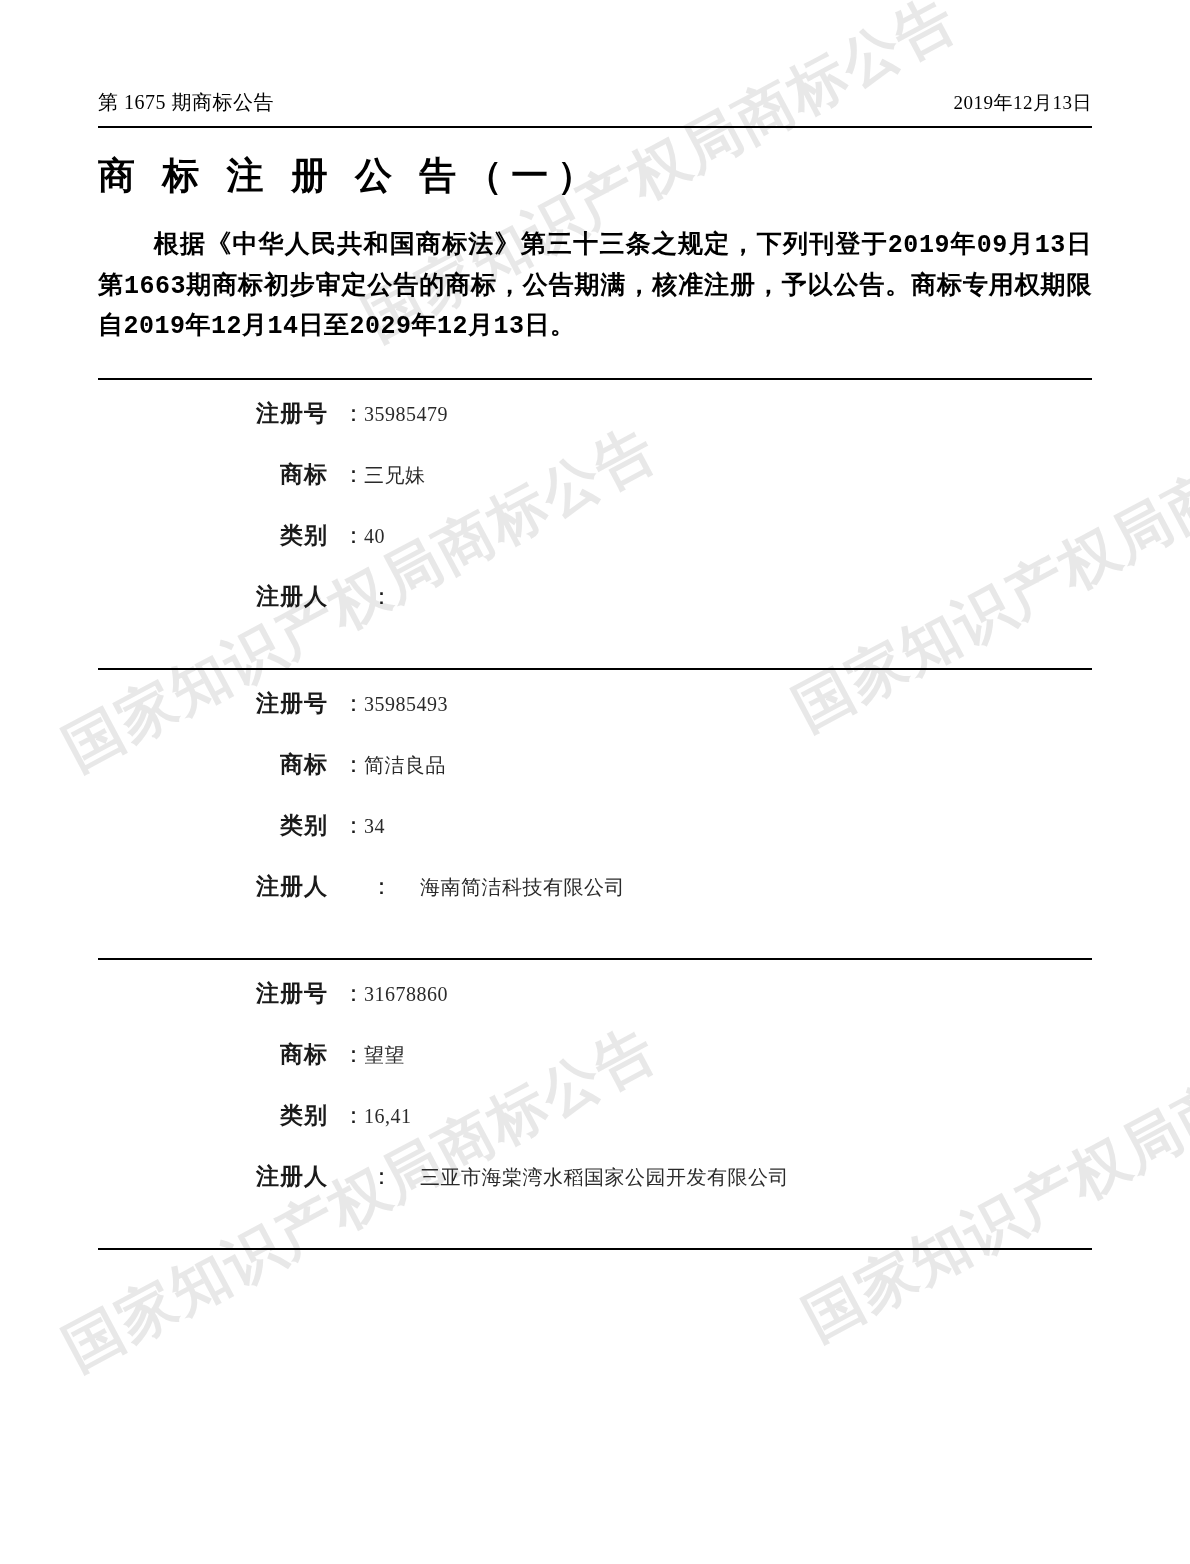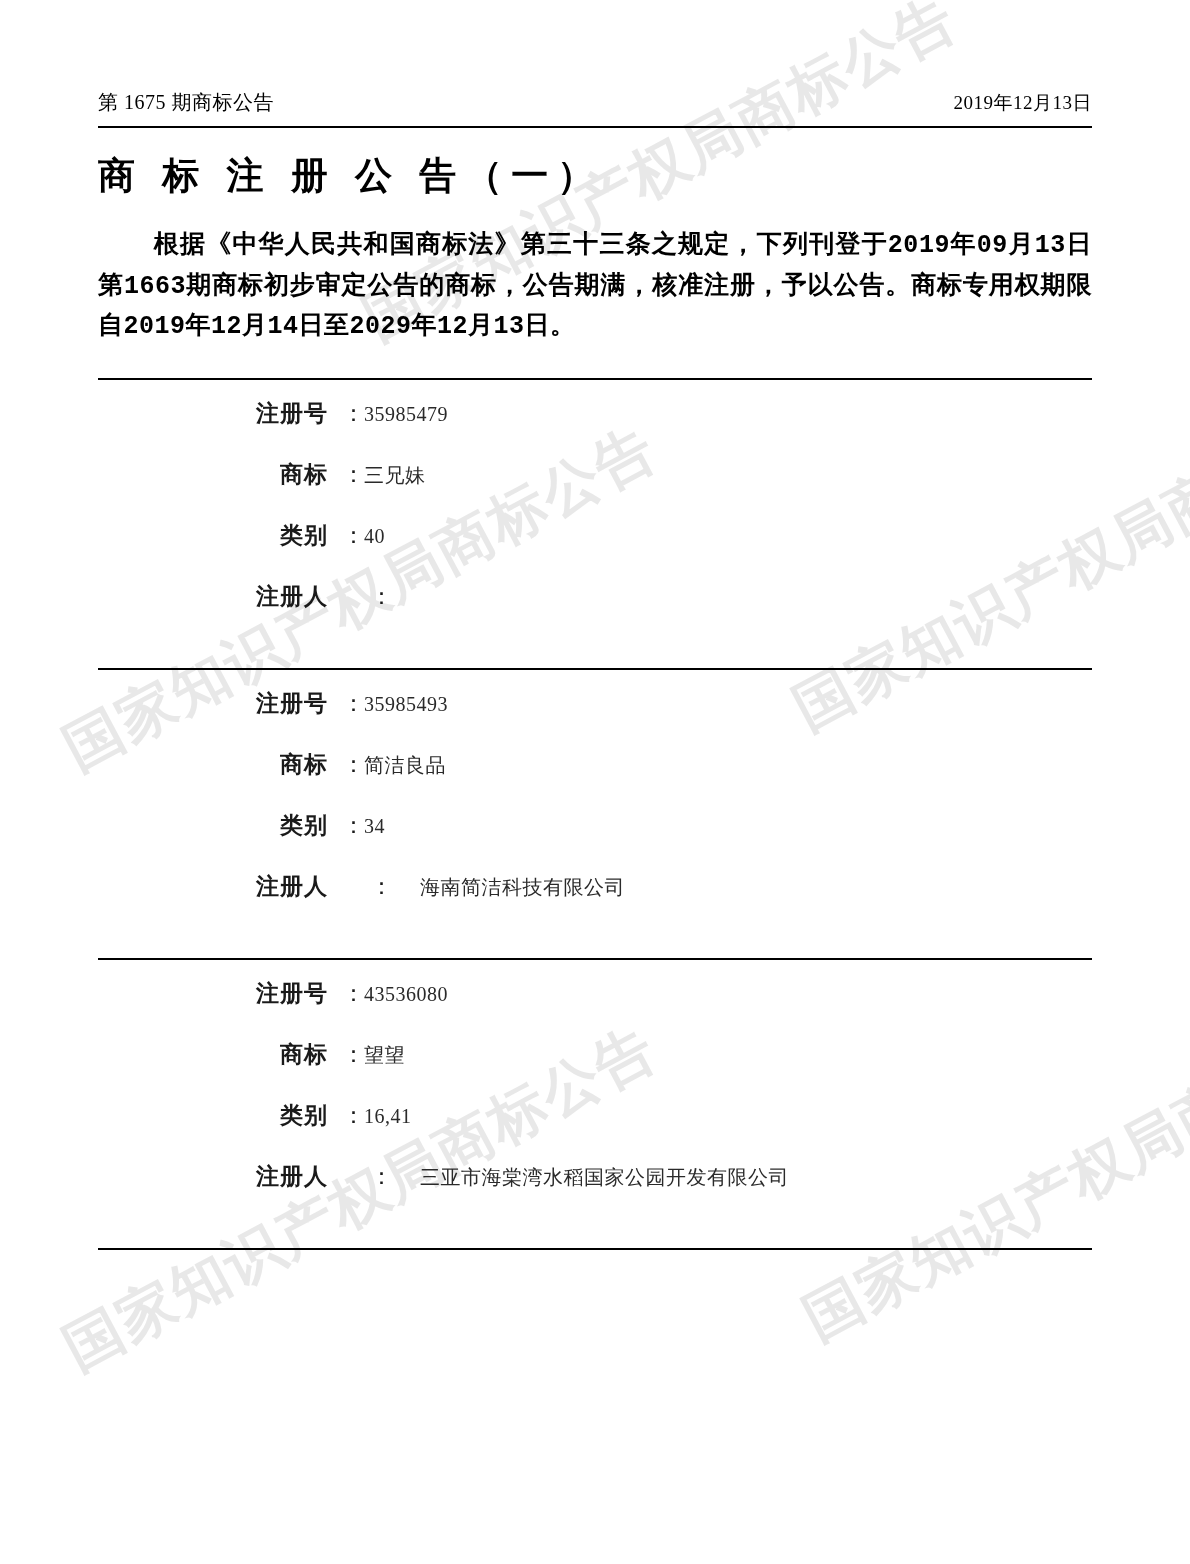--- a/index.html
+++ b/index.html
@@ -195,21 +195,21 @@
       <div class="field-value">海南简洁科技有限公司</div>
     </div>
   </div>
 
   <div class="section-rule"></div>
 
   <div class="record">
     <div class="record-row">
       <div class="field-label">注册号</div>
       <div class="field-colon">：</div>
-      <div class="field-value num">43536080</div>
+      <div class="field-value num">31678860</div>
     </div>
     <div class="record-row">
       <div class="field-label">商标</div>
       <div class="field-colon">：</div>
       <div class="field-value">望望</div>
     </div>
     <div class="record-row">
       <div class="field-label">类别</div>
       <div class="field-colon">：</div>
       <div class="field-value num">16,41</div>

